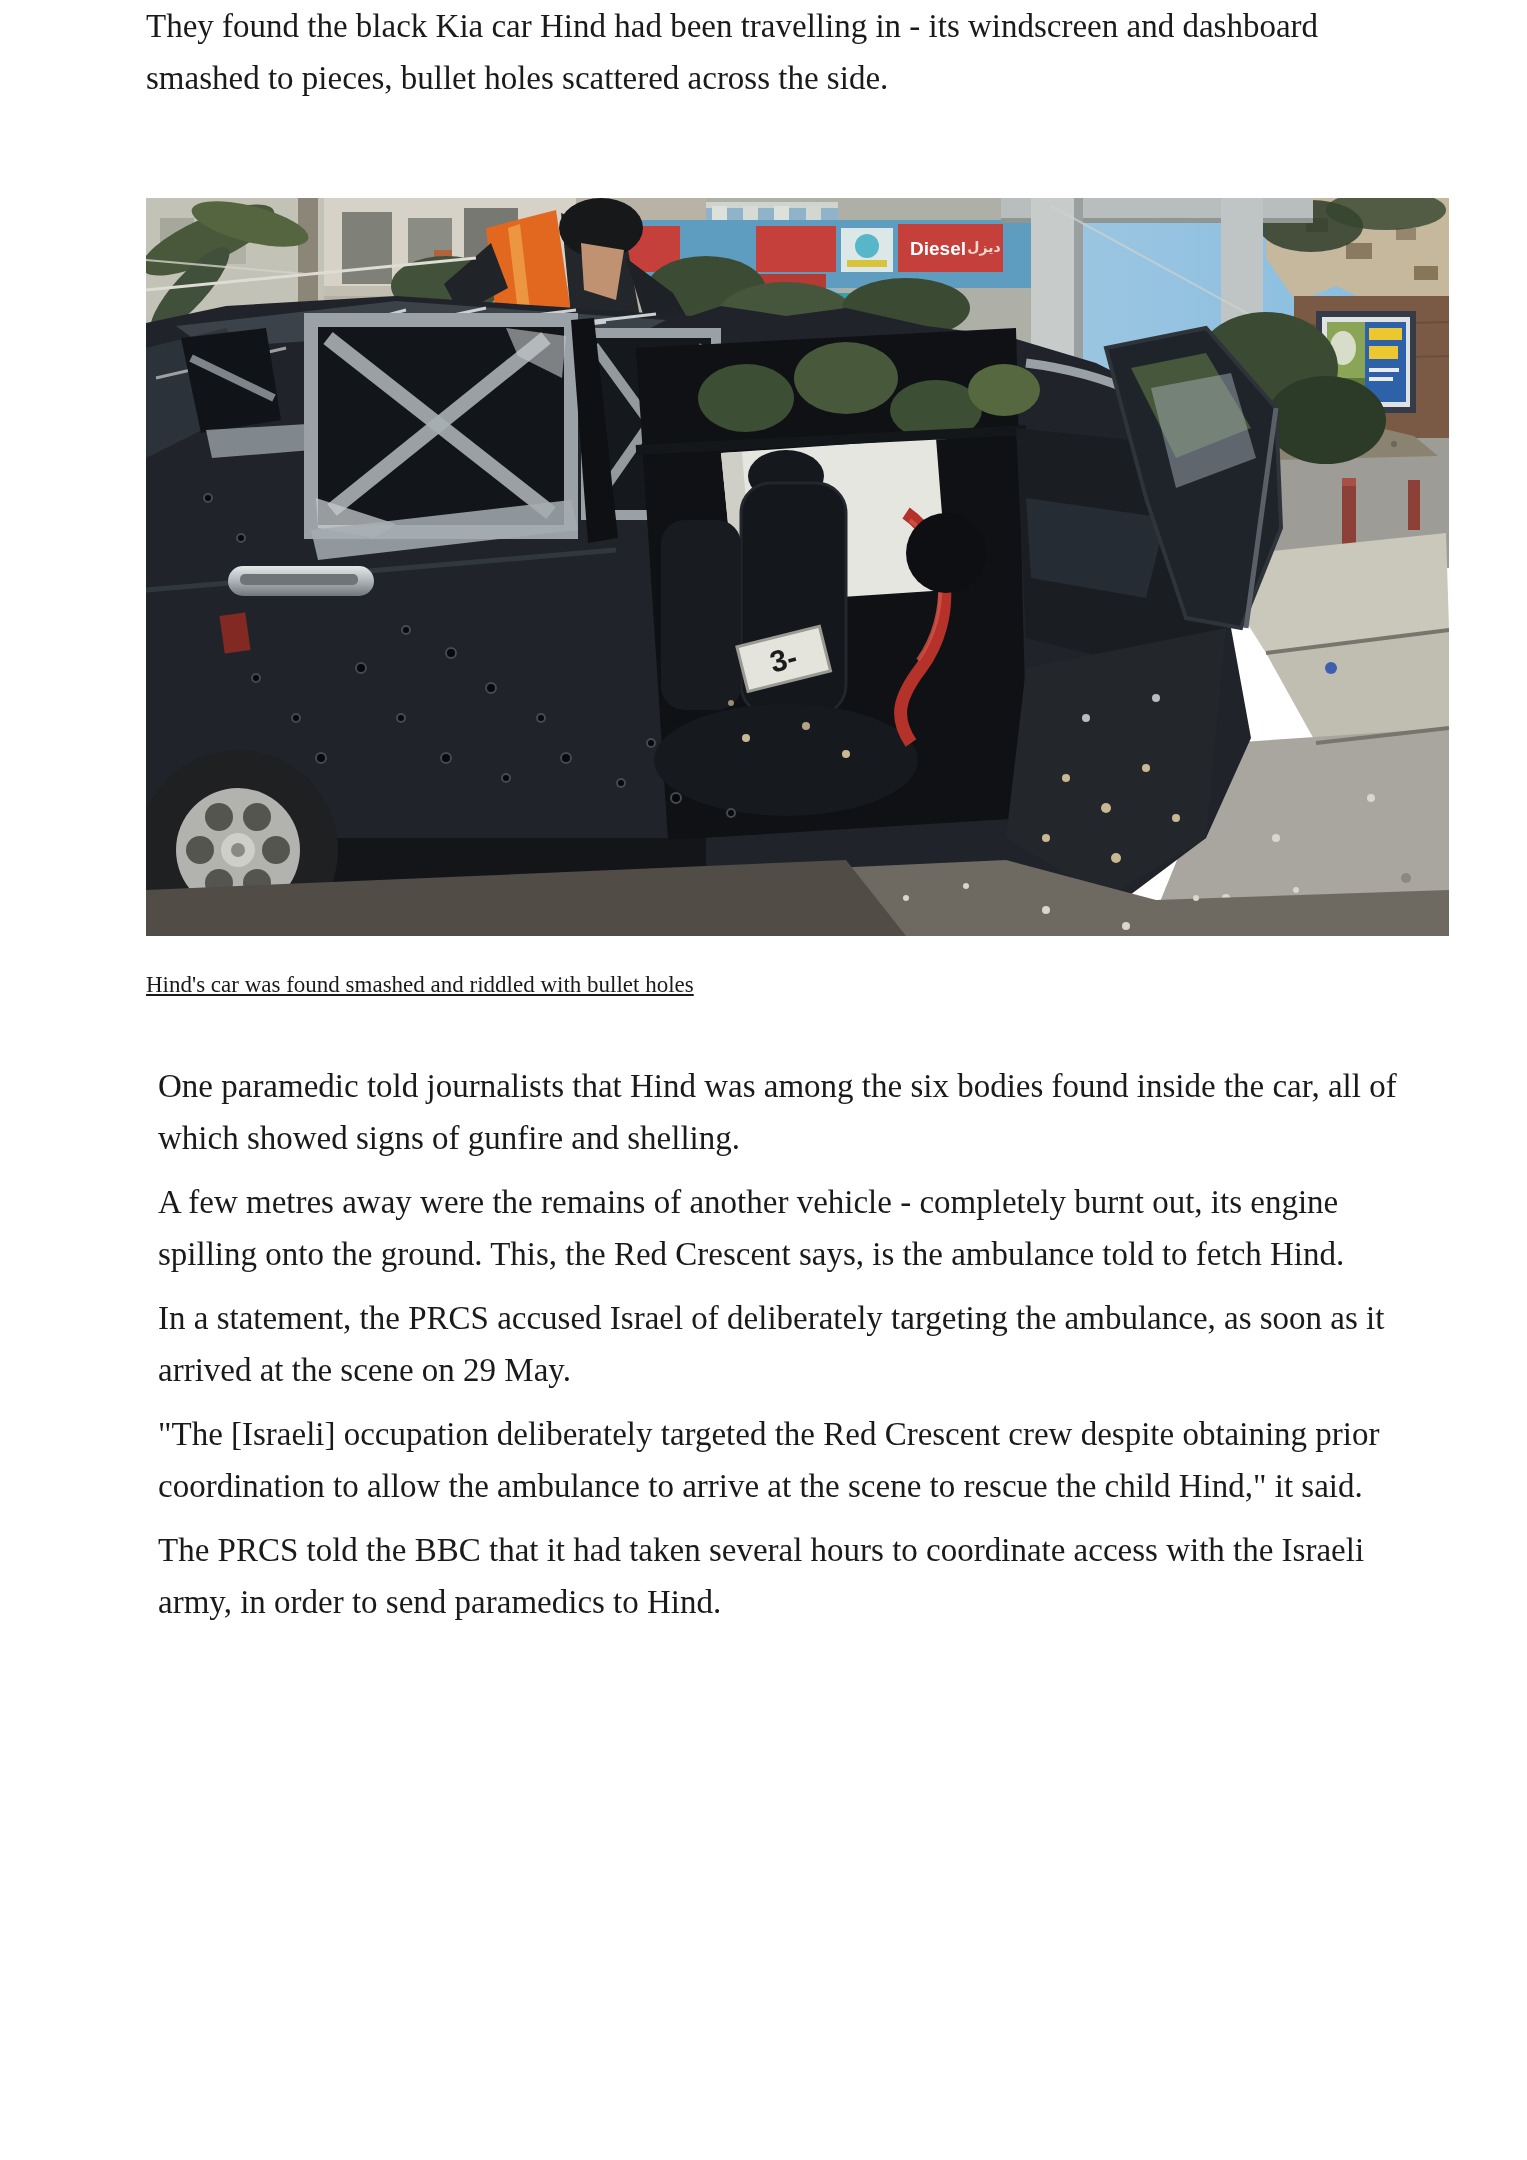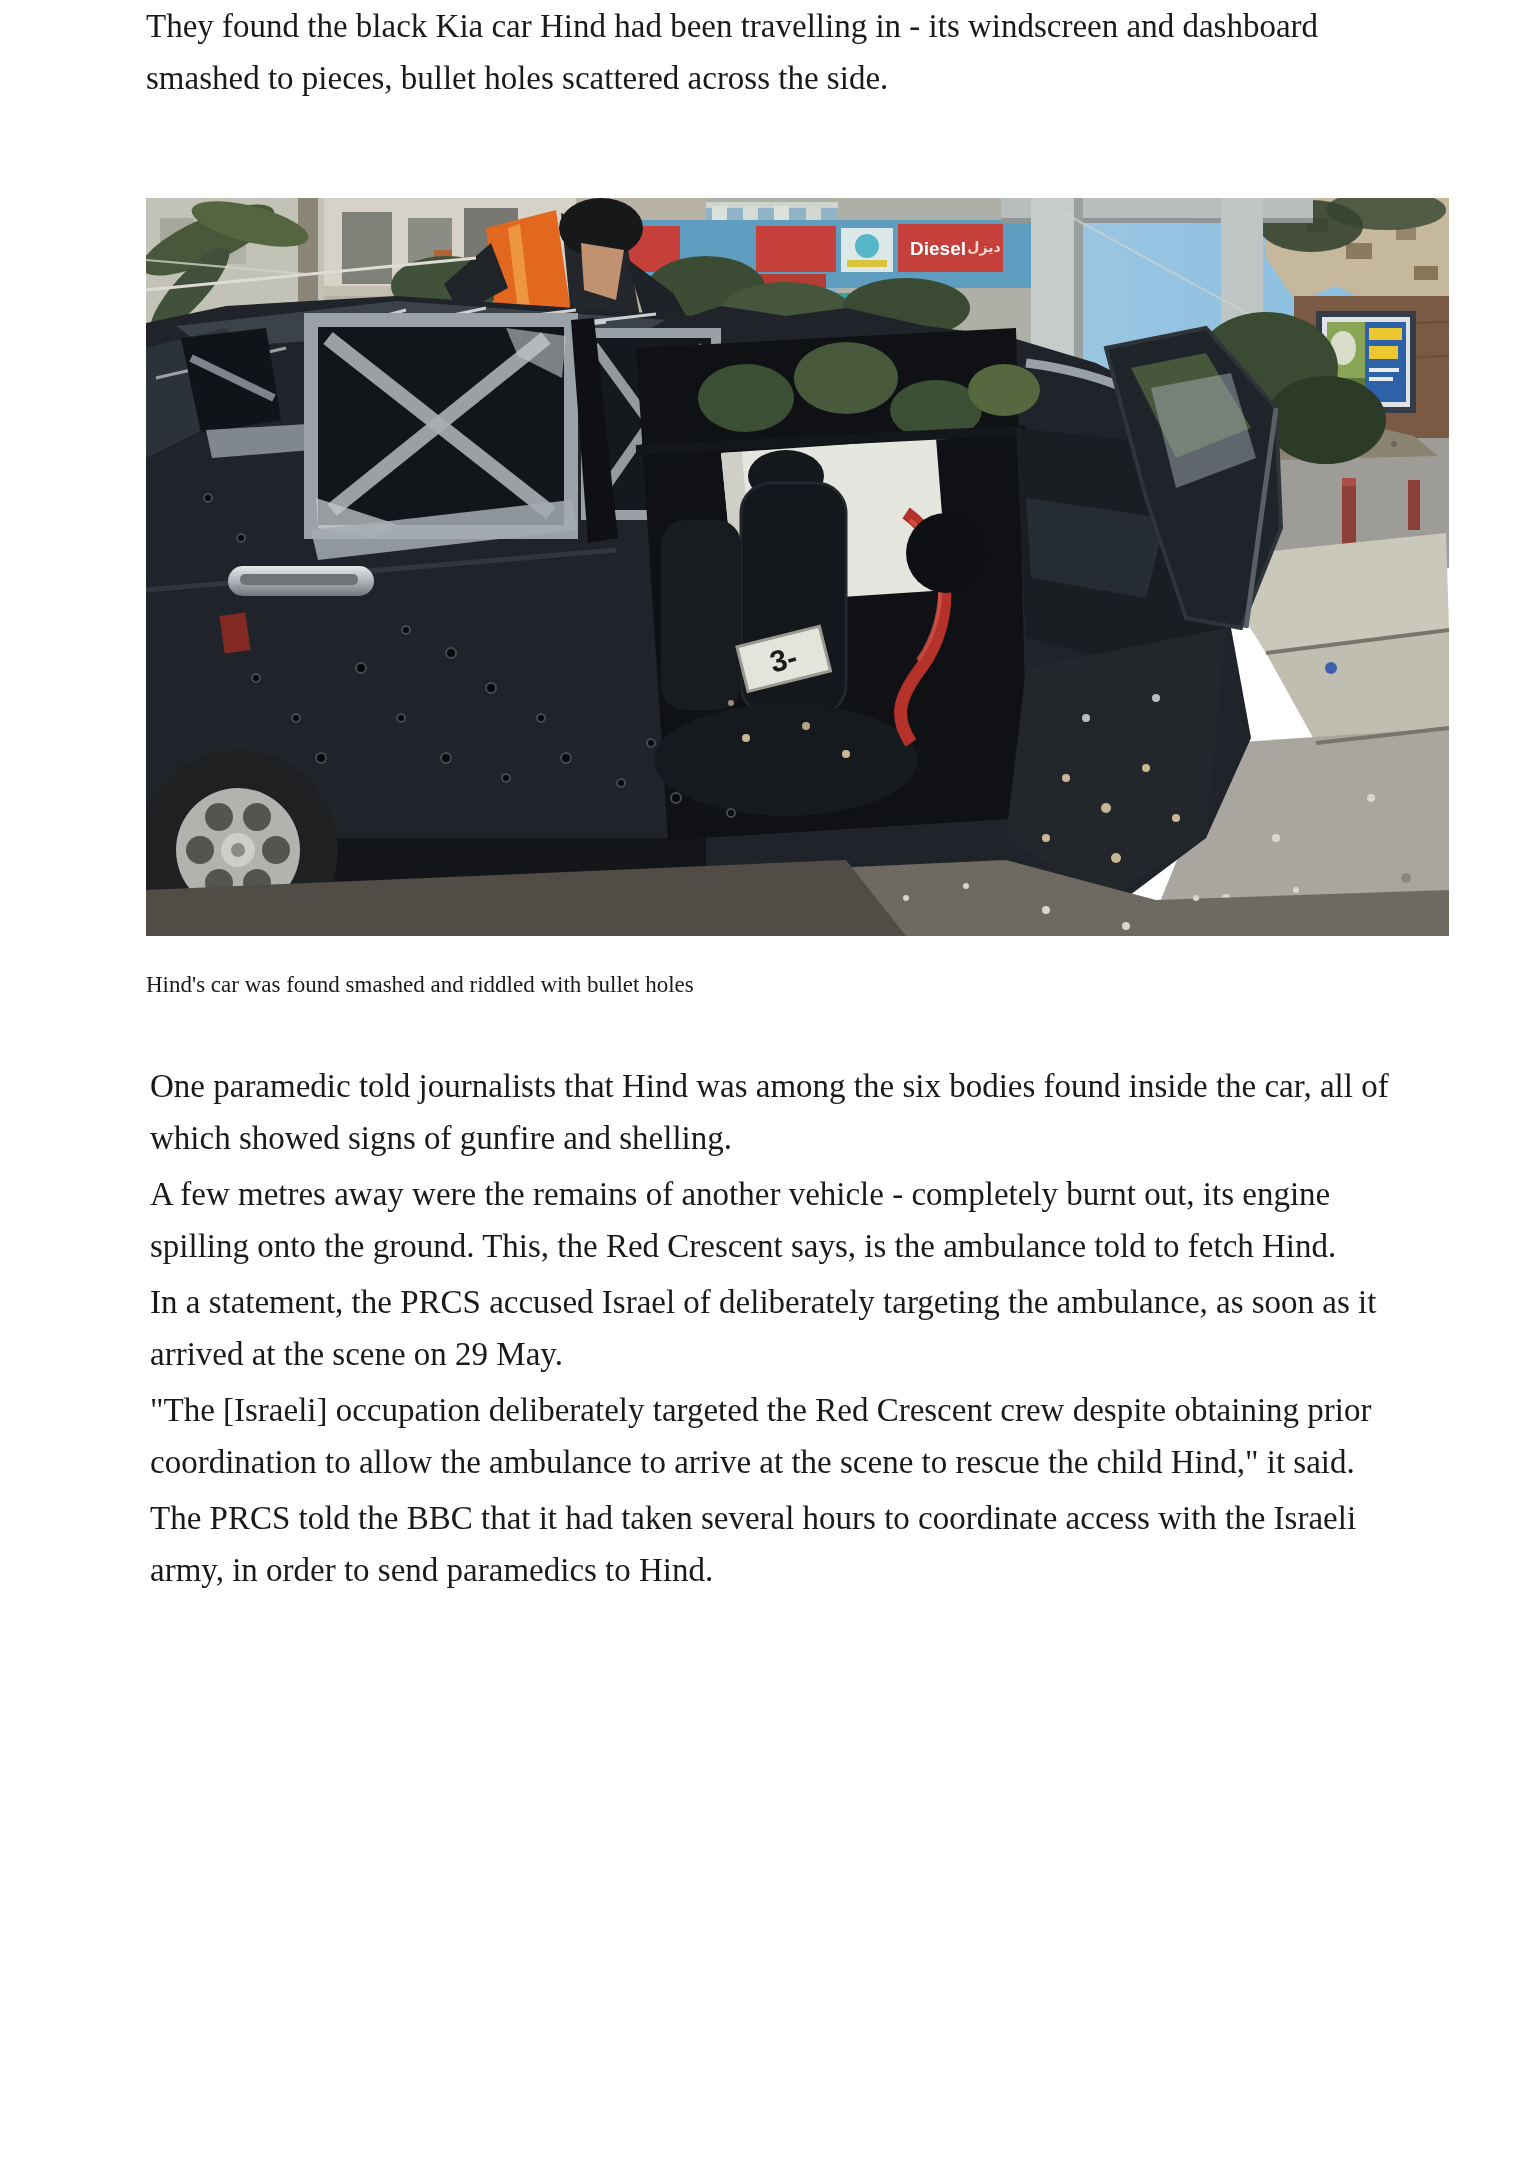--- a/index.html
+++ b/index.html
@@ -3,25 +3,25 @@
 <meta charset="utf-8">
 <style>
   html,body{margin:0;padding:0}
   body{
     width:1527px;height:2160px;background:#ffffff;
     font-family:"Liberation Serif","DejaVu Serif",serif;
     color:#1a1a1a;-webkit-font-smoothing:antialiased;
   }
   .content{margin-left:146px;}
   .intro{margin:0;width:1268px;font-size:33px;line-height:52px;}
-  .photo-figure{margin:94px 0 0 0;width:1232px;}
+  .photo-figure{margin:94px 0 0 0;width:1232px;text-decoration:underline;}
   .photo-svg{display:block;width:1303px;height:738px;}
   .caption{margin:30px 0 0 0;font-size:23px;line-height:38px;}
   .article-body{margin-top:56px;width:1268px;font-size:33px;line-height:52px;}
-  .article-body p{margin:4px;}
+  .article-body p{margin:12px;}
   .sign-label{font-family:"Liberation Sans","DejaVu Sans",sans-serif;font-weight:bold;}
   .plate-label{font-family:"Liberation Sans","DejaVu Sans",sans-serif;font-weight:bold;}
 </style>
 </head>
 <body>
 
 <div class="content">
 
   <p class="intro">They found the black Kia car Hind had been travelling in - its windscreen and dashboard smashed to pieces, bullet holes scattered across the side.</p>
 

